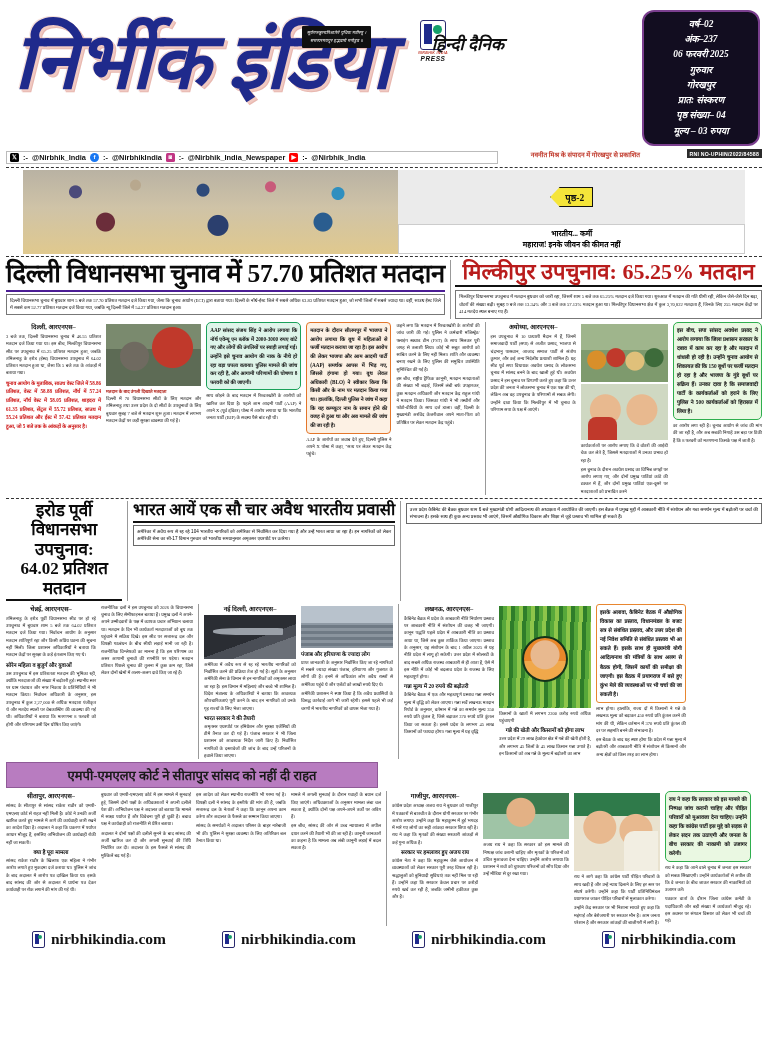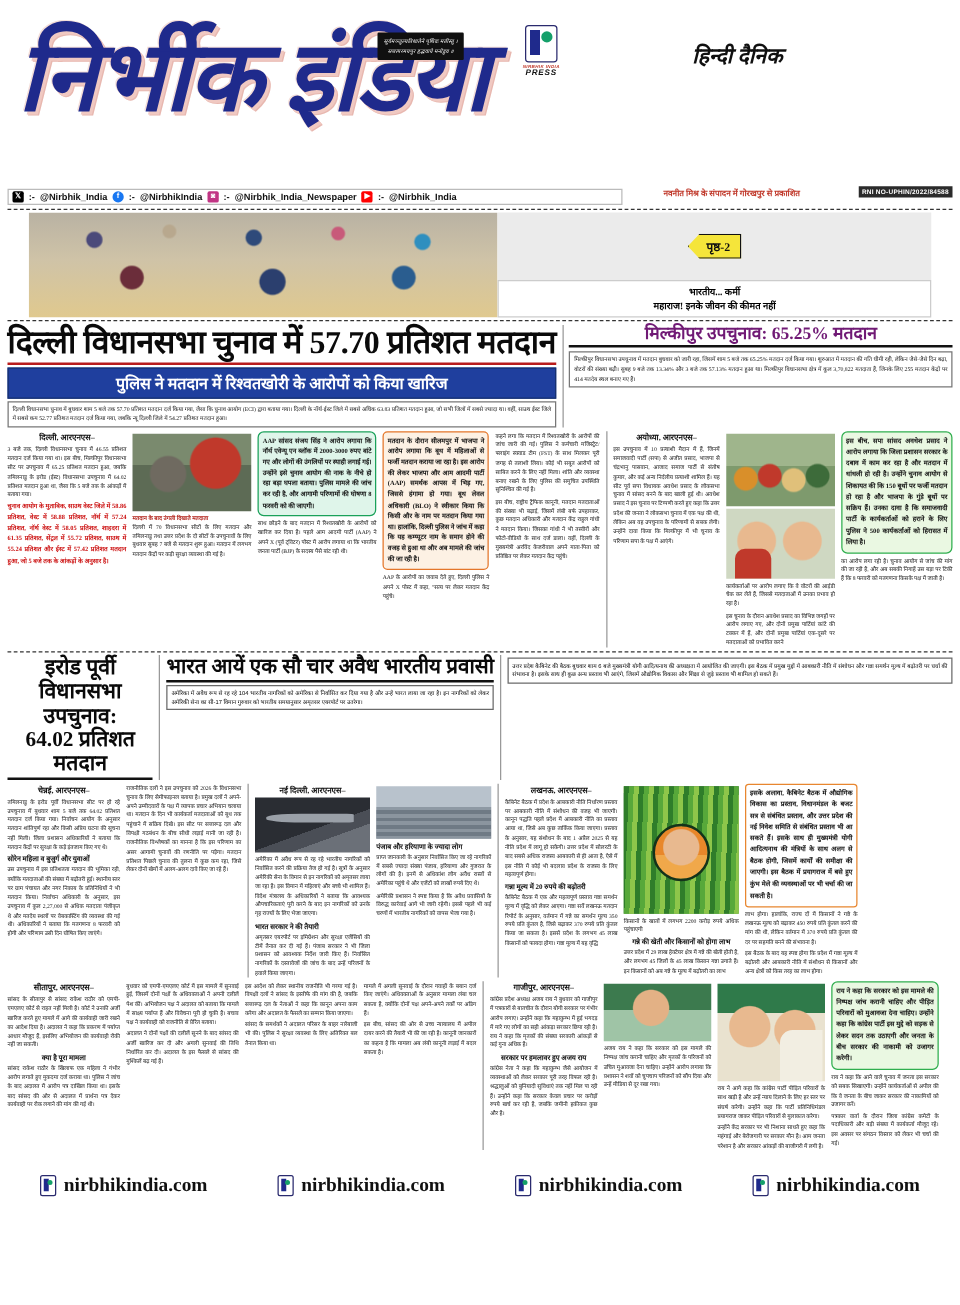--- a/index.html
+++ b/index.html
@@ -158,36 +158,36 @@
   
   .rule-dash { border-top:1.5px dashed #333; margin: 3px 0 2px; }
   .row-main { display:flex; gap:5px; }
   .col-left-main { width: 470px; }
   .col-right-main { flex:1 1 auto; }
 
   .hl-main {
     font-family:"Liberation Serif", serif; font-weight:700;
     font-size: 25.5px; line-height:1.12; color:#0a0a0a;
     text-align:right; letter-spacing:-.3px; white-space:nowrap;
-    border-bottom:2px solid #b91c1c; padding-bottom:1px;
+    border-bottom:2px solid #4c1d95; padding-bottom:1px;
   }
   .subhl-bar {
     background:#1f3f9e; color:#fff; text-align:center;
     font-family:"Liberation Serif", serif; font-weight:700;
     font-size: 12.8px; padding: 2.5px 0; margin-top:2px;
     border:1px solid #16306f;
   }
   .lead-box {
     border:1px solid #777; margin-top:2px; padding:2px 3px;
     font-size:4.6px; line-height:1.66; text-align:justify; color:#111;
     font-family:"Liberation Serif", serif;
   }
   .hl-right {
     font-family:"Liberation Serif", serif; font-weight:700;
-    font-size: 14px; line-height:1.1; color:#701a75; text-align:center;
+    font-size: 22px; line-height:1.1; color:#b91c1c; text-align:center;
     border-bottom:2px solid #111; padding-bottom:1px; white-space:nowrap;
   }
   .lead-box.right { margin-top:3px; }
 
   
   .cols { display:flex; gap:5px; margin-top:3px; }
   .col { font-family:"Liberation Serif", serif; }
   .dateline { font-size:6.4px; font-weight:700; text-align:center; margin-bottom:2px; color:#111; }
   .body-txt { font-size:4.5px; line-height:1.62; text-align:justify; color:#151515; }
   .body-txt.red { color:#cc1111; font-weight:700; font-size:5.1px; line-height:1.7; }
@@ -305,21 +305,21 @@
     font-size:12.4px; padding:3px 0; margin-top:3px;
   }
   .hl-mid {
     font-family:"Liberation Serif", serif; font-weight:700;
     font-size:17px; line-height:1.14; text-align:center; color:#0a0a0a;
     border-bottom:2px solid #111; padding-bottom:1px;
   }
   .hl-mid.two { font-size:16.5px; }
 
   
-  .footer { display:flex; gap:4px; margin-top:20px; }
+  .footer { display:flex; gap:4px; margin-top:4px; }
   .foot-cell { flex:1 1 0; display:flex; align-items:center; justify-content:center; gap:6px; }
   .foot-logo {
     width:13px;height:17px;border:1px solid #2a2a6e;border-radius:2px;position:relative;background:#fff;
   }
   .foot-logo:before{content:"";position:absolute;left:2px;top:2px;width:4px;height:10px;background:#1f2a8c;}
   .foot-logo:after{content:"";position:absolute;right:2px;top:3px;width:4px;height:4px;background:#15a06a;border-radius:50%;}
   .foot-url { font-family:"Liberation Serif", serif; font-weight:700; font-size:15.5px; color:#111; }
 
   .divider-v { width:1px; background:#999; }
 </style>
@@ -339,20 +339,30 @@
 
       <div class="logo-box">
         <div class="logo-mark"></div>
         <div class="logo-sub1">NIRBHIK INDIA</div>
         <div class="logo-sub2">PRESS</div>
       </div>
 
       <div class="hindi-daily">हिन्दी दैनिक</div>
     </div>
 
+    <div class="mast-info">
+      <div>वर्ष–02</div>
+      <div>अंक–237</div>
+      <div>06 फरवरी 2025</div>
+      <div>गुरुवार</div>
+      <div>गोरखपुर</div>
+      <div>प्रात: संस्करण</div>
+      <div>पृष्ठ संख्या– 04</div>
+      <div>मूल्य – 03 रुपया</div>
+    </div>
   </div>
 
   <div class="rni">RNI NO-UPHIN/2022/84588</div>
   <div class="publine">नवनीत मिश्र के संपादन में गोरखपुर से प्रकाशित</div>
 
   <div class="social-bar">
     <span class="si x">𝕏</span>
     <span class="sh">:-</span>
     <span class="sh">@Nirbhik_India</span>
     <span class="si fb">f</span>
@@ -382,21 +392,20 @@
         </div>
       </div>
     </div>
 
 
   </div>
 
   <div class="row-main" style="margin-top:3px;">
     <div class="col-left-main">
       <div class="hl-main">दिल्ली विधानसभा चुनाव में 57.70 प्रतिशत मतदान</div>
-      <div class="subhl-bar">पुलिस ने मतदान में रिश्वतखोरी के आरोपों को किया खारिज</div>
       <div class="lead-box">दिल्ली विधानसभा चुनाव में बुधवार शाम 5 बजे तक 57.70 प्रतिशत मतदान दर्ज किया गया, जैसा कि चुनाव आयोग (ECI) द्वारा बताया गया। दिल्ली के नॉर्थ-ईस्ट जिले में सबसे अधिक 63.83 प्रतिशत मतदान हुआ, जो सभी जिलों में सबसे ज्यादा था। वहीं, साउथ ईस्ट जिले में सबसे कम 52.77 प्रतिशत मतदान दर्ज किया गया, जबकि न्यू दिल्ली जिले में 54.27 प्रतिशत मतदान हुआ।</div>
     </div>
     <div class="divider-v"></div>
     <div class="col-right-main">
       <div class="hl-right">मिल्कीपुर उपचुनाव: 65.25% मतदान</div>
       <div class="lead-box right">मिल्कीपुर विधानसभा उपचुनाव में मतदान बुधवार को जारी रहा, जिसमें शाम 5 बजे तक 65.25% मतदान दर्ज किया गया। शुरुआत में मतदान की गति धीमी रही, लेकिन जैसे-जैसे दिन बढ़ा, वोटरों की संख्या बढ़ी। सुबह 9 बजे तक 13.34% और 3 बजे तक 57.13% मतदान हुआ था। मिल्कीपुर विधानसभा क्षेत्र में कुल 3,70,822 मतदाता हैं, जिनके लिए 255 मतदान केंद्रों पर 414 मतदेय स्थल बनाए गए हैं।</div>
     </div>
   </div>
 
   <div class="cols">
@@ -517,20 +526,23 @@
     </div>
 
     <div class="col" style="width:90px;">
       <div class="box-orange2">इसके अलावा, कैबिनेट बैठक में औद्योगिक विकास का प्रस्ताव, विधानमंडल के बजट सत्र से संबंधित प्रस्ताव, और उत्तर प्रदेश की नई निवेश समिति से संबंधित प्रस्ताव भी आ सकते हैं। इसके साथ ही मुख्यमंत्री योगी आदित्यनाथ की मंत्रियों के साथ अलग से बैठक होगी, जिसमें कार्यों की समीक्षा की जाएगी। इस बैठक में प्रयागराज में बसे हुए कुंभ मेले की व्यवस्थाओं पर भी चर्चा की जा सकती है।</div>
       <div class="body-txt" style="margin-top:2px;">लाभ होगा। हालांकि, राज्य दों में किसानों ने गन्ने के लखनऊ मूल्य को बढ़ाकर 450 रुपये प्रति कुंतल करने की मांग की थी, लेकिन वर्तमान में 370 रुपये प्रति कुंतल की दर पर सहमति बनने की संभावना है।</div>
       <div class="body-txt" style="margin-top:2px;">इस बैठक के बाद यह स्पष्ट होगा कि प्रदेश में गन्ना मूल्य में बढ़ोतरी और आबकारी नीति में संशोधन से किसानों और अन्य क्षेत्रों को किस तरह का लाभ होगा।</div>
     </div>
   </div>
 
   <div class="row-main" style="gap:6px;">
+    <div style="width:372px;">
+      <div class="band-purple">एमपी-एमएलए कोर्ट ने सीतापुर सांसद को नहीं दी राहत</div>
+    </div>
   </div>
 
   <div class="cols">
 
     <div class="col" style="width:90px;">
       <div class="dateline">सीतापुर, आरएनएस–</div>
       <div class="body-txt">सांसद के सीतापुर से सांसद राकेश राठौर को एमपी-एमएलए कोर्ट से राहत नहीं मिली है। कोर्ट ने उनकी अर्जी खारिज करते हुए मामले में आगे की कार्यवाही जारी रखने का आदेश दिया है। अदालत ने कहा कि प्रकरण में पर्याप्त आधार मौजूद हैं, इसलिए अभियोजन की कार्यवाही रोकी नहीं जा सकती।</div>
       <div class="subhead c">क्या है पूरा मामला</div>
       <div class="body-txt">सांसद राकेश राठौर के खिलाफ एक महिला ने गंभीर आरोप लगाते हुए मुकदमा दर्ज कराया था। पुलिस ने जांच के बाद अदालत में आरोप पत्र दाखिल किया था। इसके बाद सांसद की ओर से अदालत में प्रार्थना पत्र देकर कार्यवाही पर रोक लगाने की मांग की गई थी।</div>
     </div>

